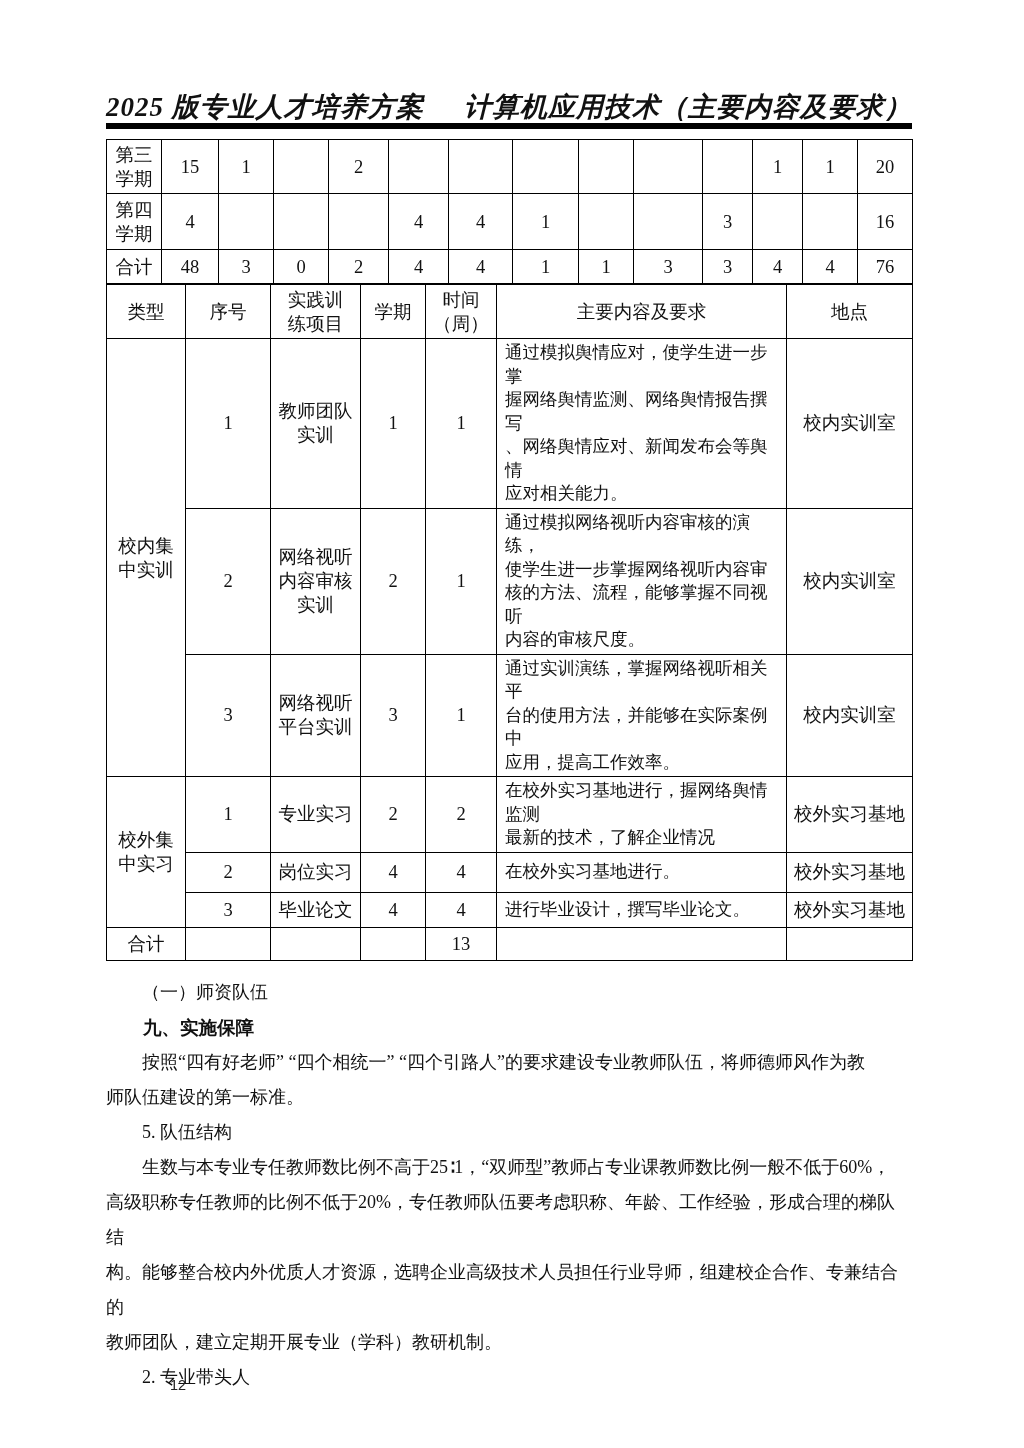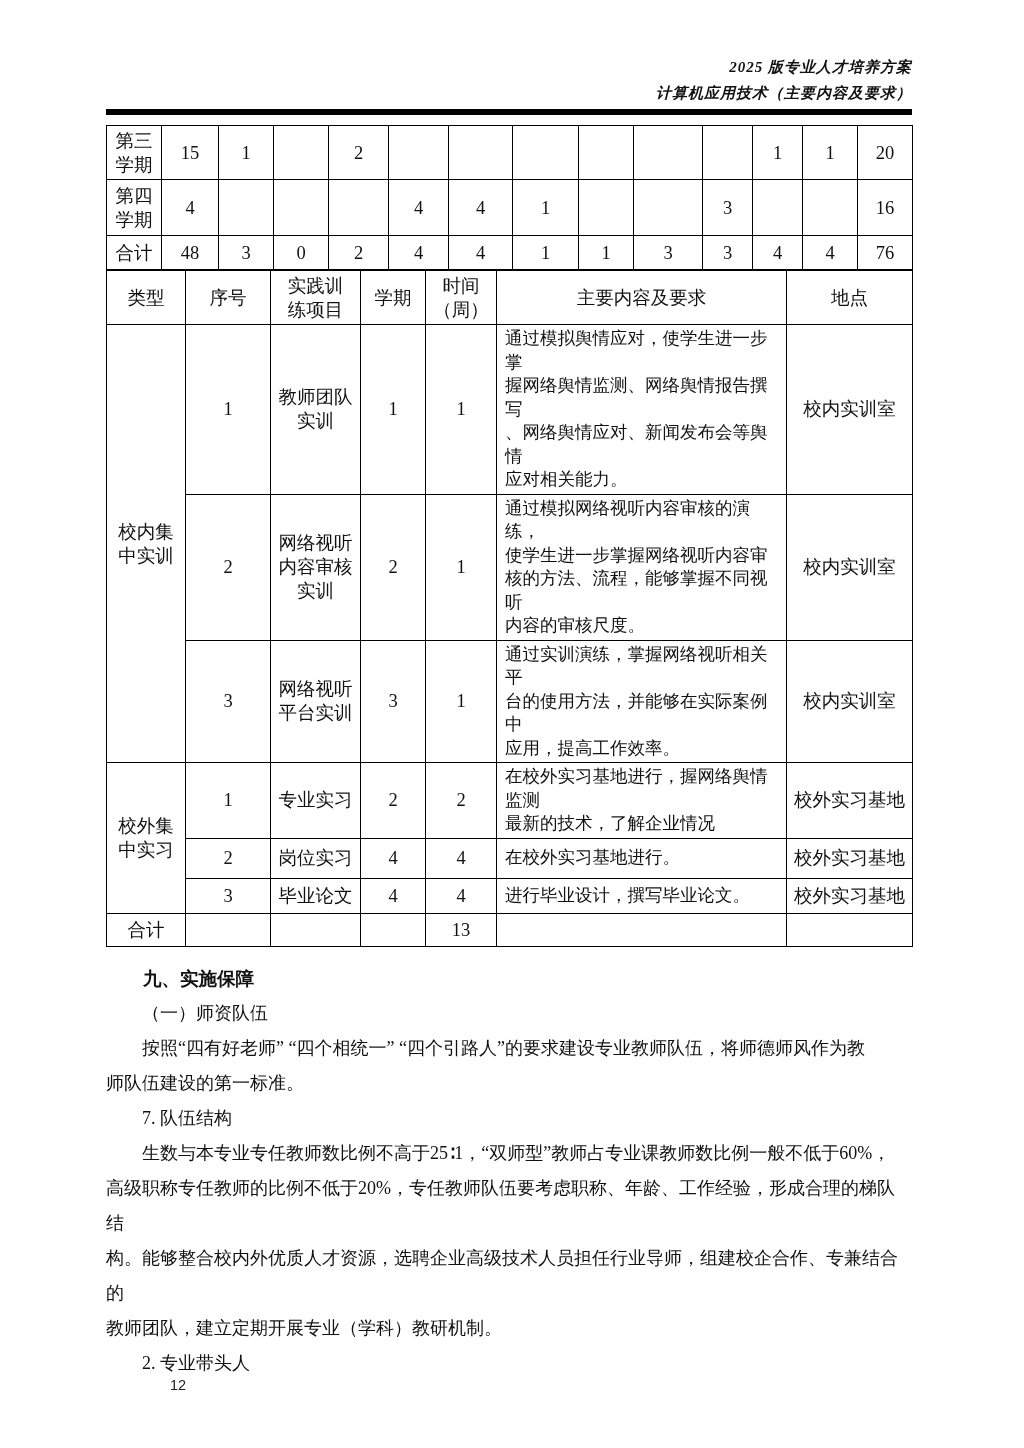--- a/index.html
+++ b/index.html
@@ -9,26 +9,25 @@
     width: 1024px; height: 1448px;
     background: #ffffff;
     color: #111;
     font-family: "Liberation Serif","DejaVu Serif",serif;
     overflow: hidden;
   }
   .content { margin-left: 106px; width: 806px; }
 
   
   .hdr {
-    padding-top: 54px;
+    padding-top: 94px;
     display: flex; justify-content: space-between; align-items: flex-end;
-    font-size: 15px; line-height: 26px;
+    font-size: 27px; line-height: 26px;
     font-style: italic; font-weight: bold;
     letter-spacing: 1px;
-    flex-direction: column;
   }
   .hdr-rule {
     margin-top: 3px;
     border-top: 3px solid #000;
     height: 2px;
     border-bottom: 3px solid #000;
   }
 
   
   table { border-collapse: collapse; table-layout: fixed; width: 806px; padding-left: 28px; }
@@ -262,25 +261,25 @@
         <td></td>
         <td></td>
         <td>13</td>
         <td></td>
         <td></td>
       </tr>
     </tbody>
       </table>
 
     <div class="sections">
+      <div class="sec-line">（一）师资队伍</div>
       <div class="sec-line sec-heading">九、实施保障</div>
-      <div class="sec-line">（一）师资队伍</div>
       <div class="para">按照“四有好老师” “四个相统一” “四个引路人”的要求建设专业教师队伍，将师德师风作为教
 师队伍建设的第一标准。</div>
-      <div class="sec-line">7. 队伍结构</div>
+      <div class="sec-line">5. 队伍结构</div>
       <div class="para">生数与本专业专任教师数比例不高于25∶1，“双师型”教师占专业课教师数比例一般不低于60%，
 高级职称专任教师的比例不低于20%，专任教师队伍要考虑职称、年龄、工作经验，形成合理的梯队结
 构。能够整合校内外优质人才资源，选聘企业高级技术人员担任行业导师，组建校企合作、专兼结合的
 教师团队，建立定期开展专业（学科）教研机制。</div>
       <div class="sec-line">2. 专业带头人</div>
 
     </div>
 
   </div>
 

